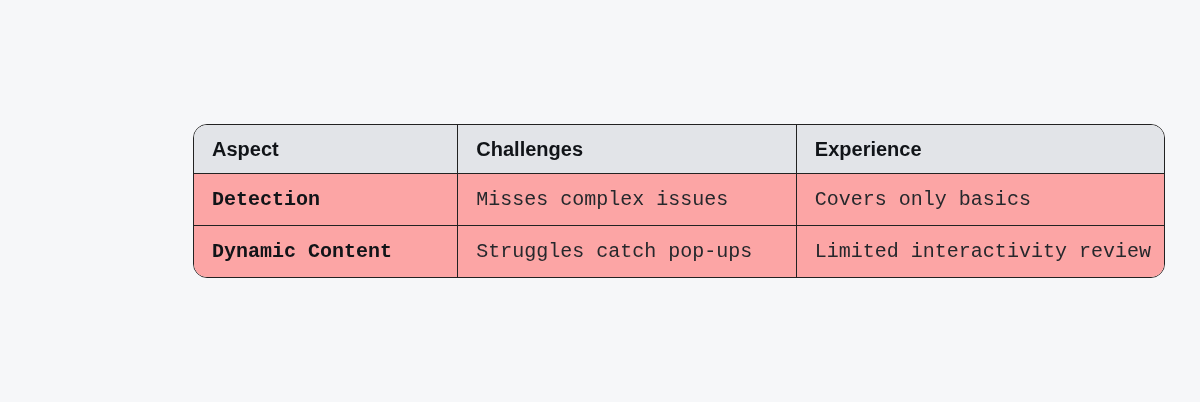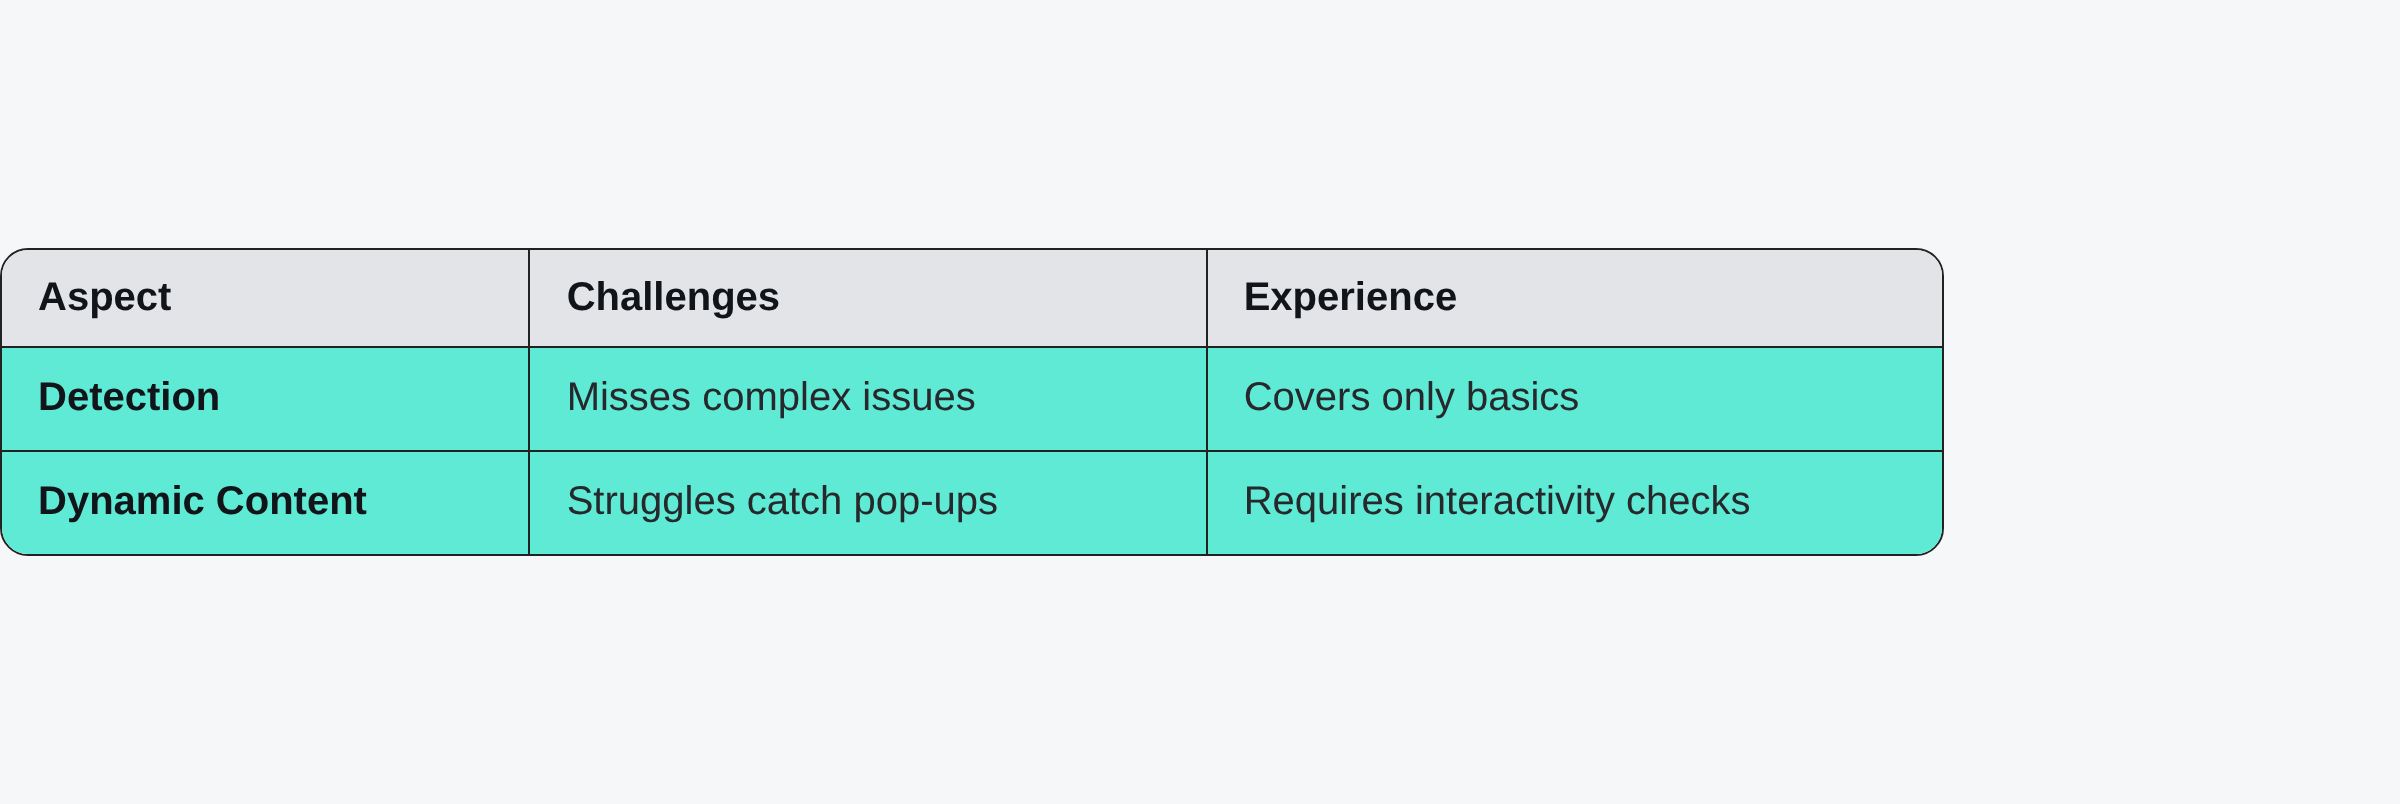--- a/index.html
+++ b/index.html
@@ -11,21 +11,22 @@
     height: 402px;
     background: #f6f7f9;
     font-family: "Liberation Sans", "DejaVu Sans", sans-serif;
     overflow: hidden;
   }
   .stage {
     width: 1133px;
     height: 402px;
     display: flex;
     align-items: center;
-    justify-content: flex-start;
+    justify-content: flex-end;
+    padding-left: 32px;
   }
   .table-wrap {
     width: 972px;
     border: 1.5px solid #222222;
     border-radius: 14px;
     overflow: hidden;
     background: #ffffff;
     box-sizing: border-box;
   }
   table.comparison {
@@ -54,23 +55,24 @@
   table.comparison tbody tr:last-child > * { border-bottom: none; }
 
   table.comparison thead th {
     height: 48px;
     background: #e2e4e8;
     color: #111418;
     font-weight: 700;
   }
   table.comparison tbody td {
     height: 51px;
-    background: #5eead4;
+    background: #fca5a5;
     color: #26282c;
     font-weight: 400;
+    font-family: Liberation Mono, monospace;
   }
   table.comparison tbody td.aspect-cell {
     color: #111418;
     font-weight: 700;
   }
 </style>
 </head>
 <body>
 
 <div class="stage">
@@ -90,18 +92,18 @@
       </thead>
       <tbody>
         <tr>
           <td class="aspect-cell">Detection</td>
           <td>Misses complex issues</td>
           <td>Covers only basics</td>
         </tr>
         <tr>
           <td class="aspect-cell">Dynamic Content</td>
           <td>Struggles catch pop-ups</td>
-          <td>Requires interactivity checks</td>
+          <td>Limited interactivity review</td>
         </tr>
       </tbody>
     </table>
   </div>
 </div>
 
 </body></html>

